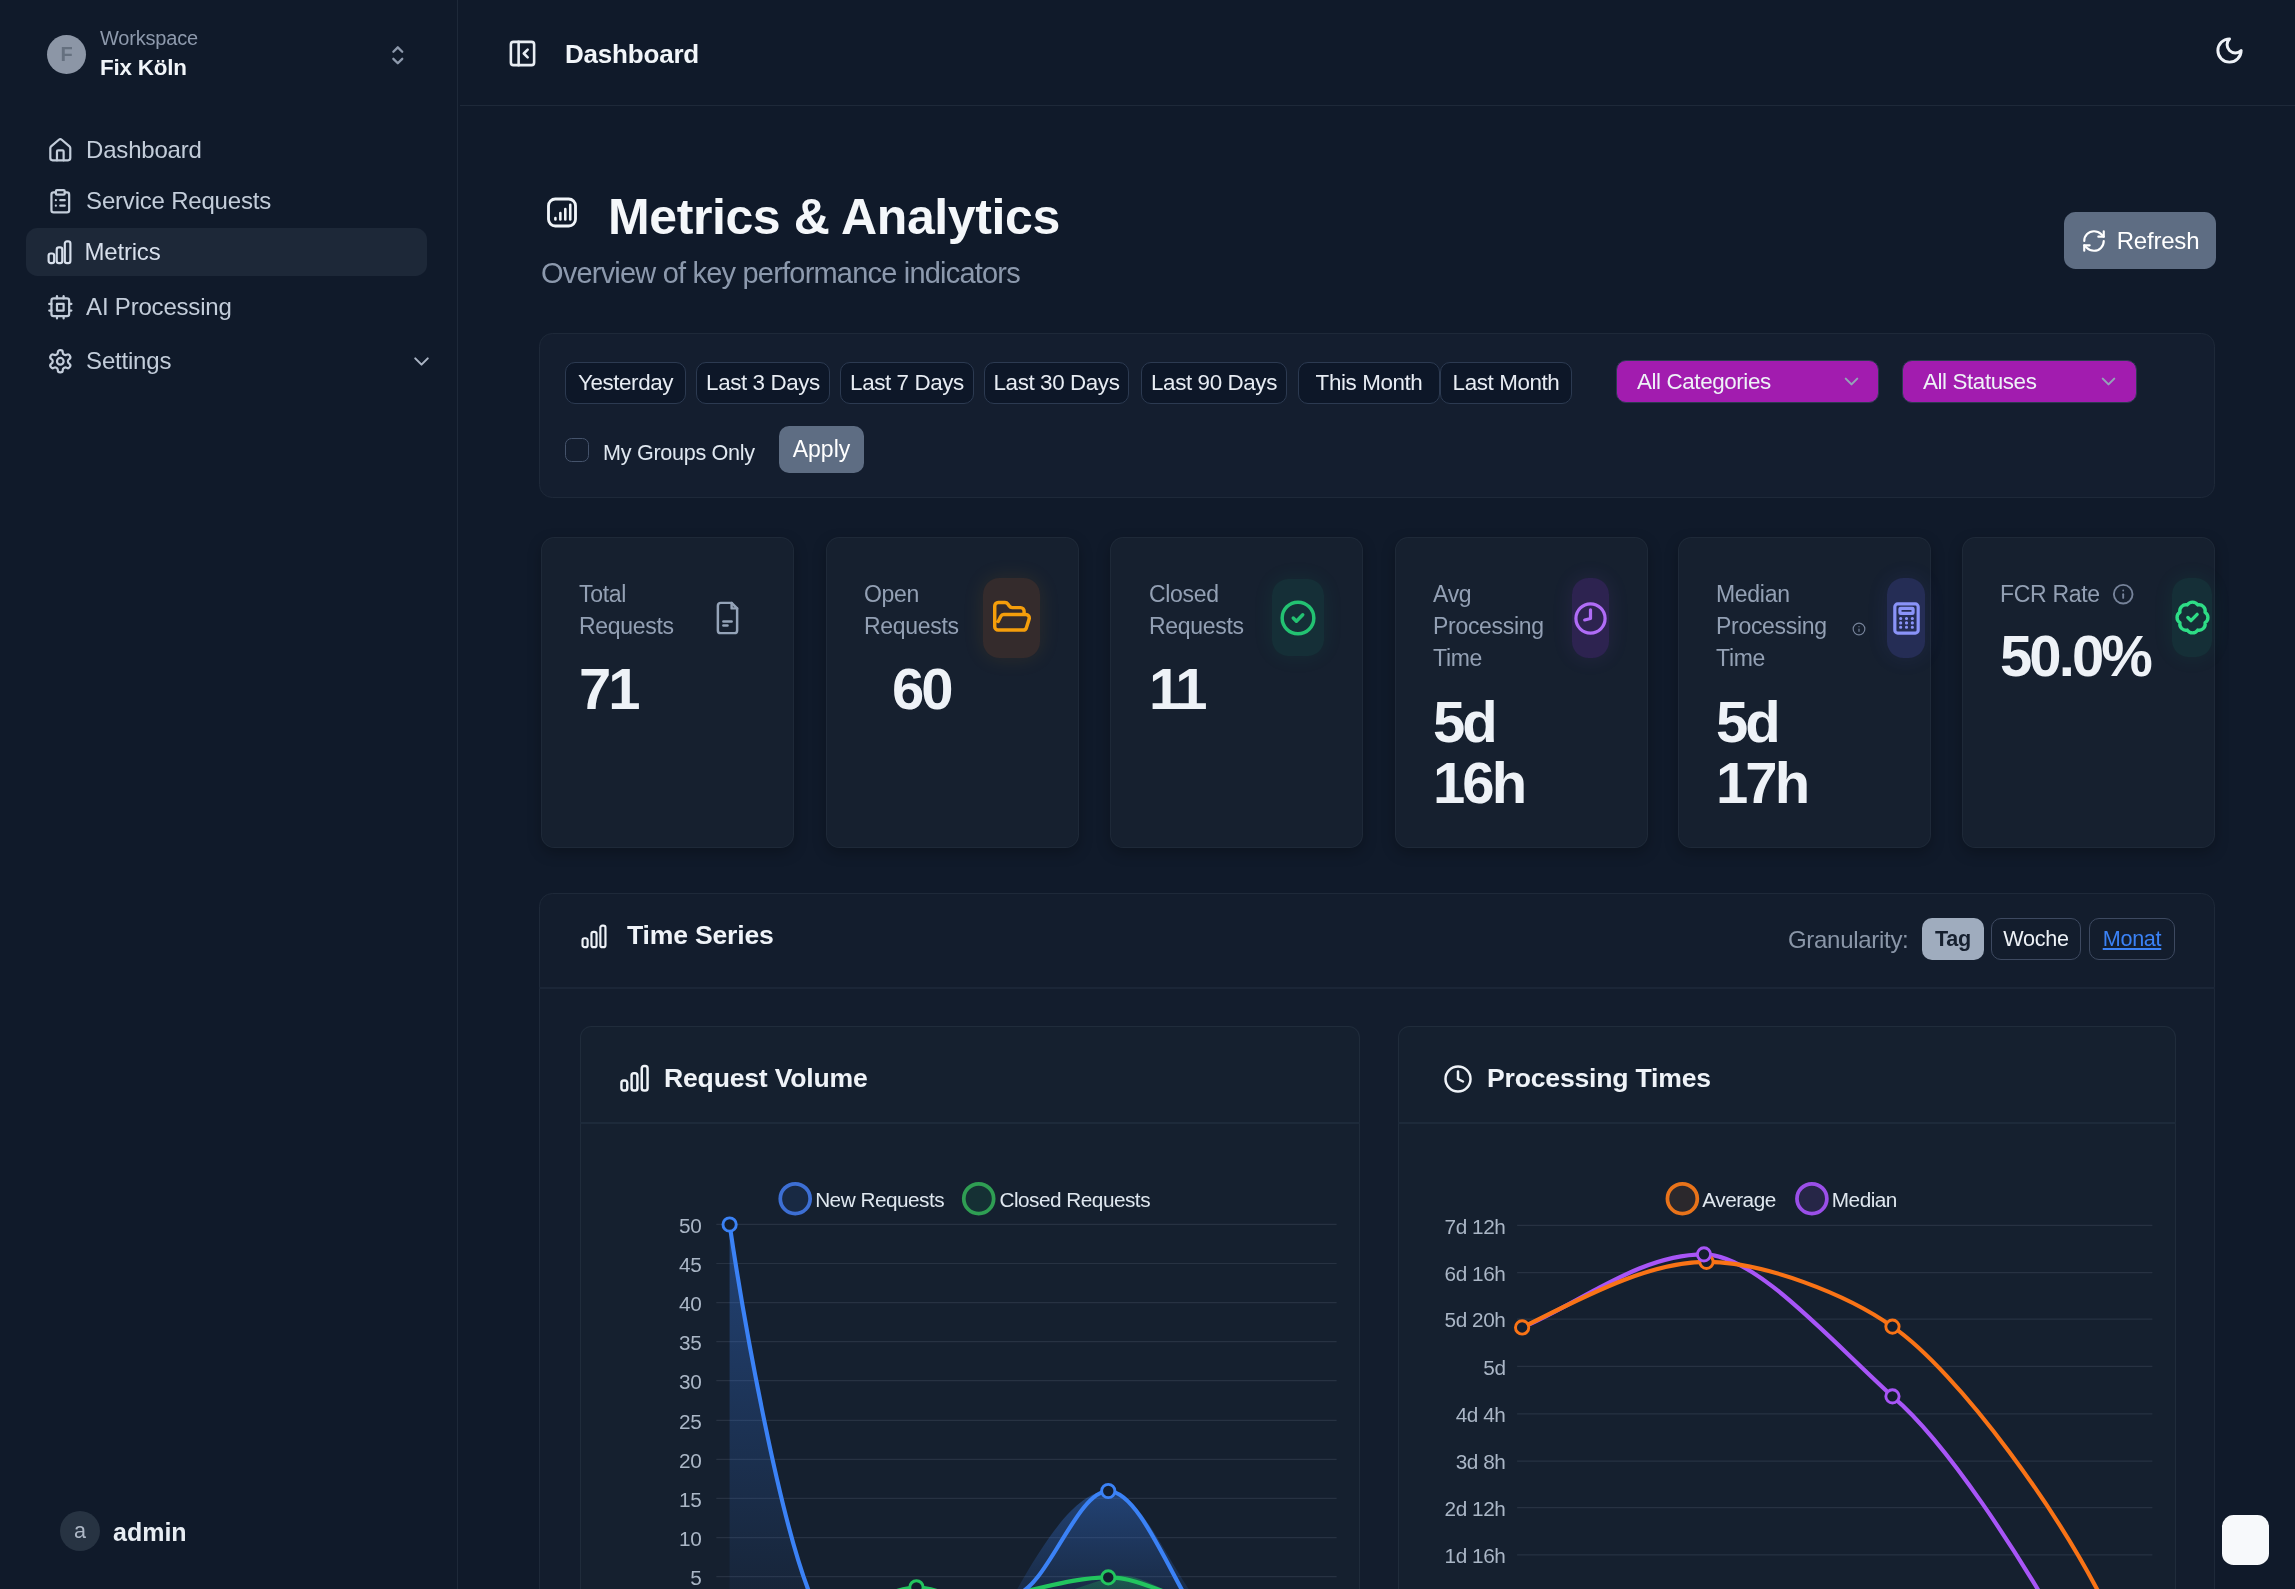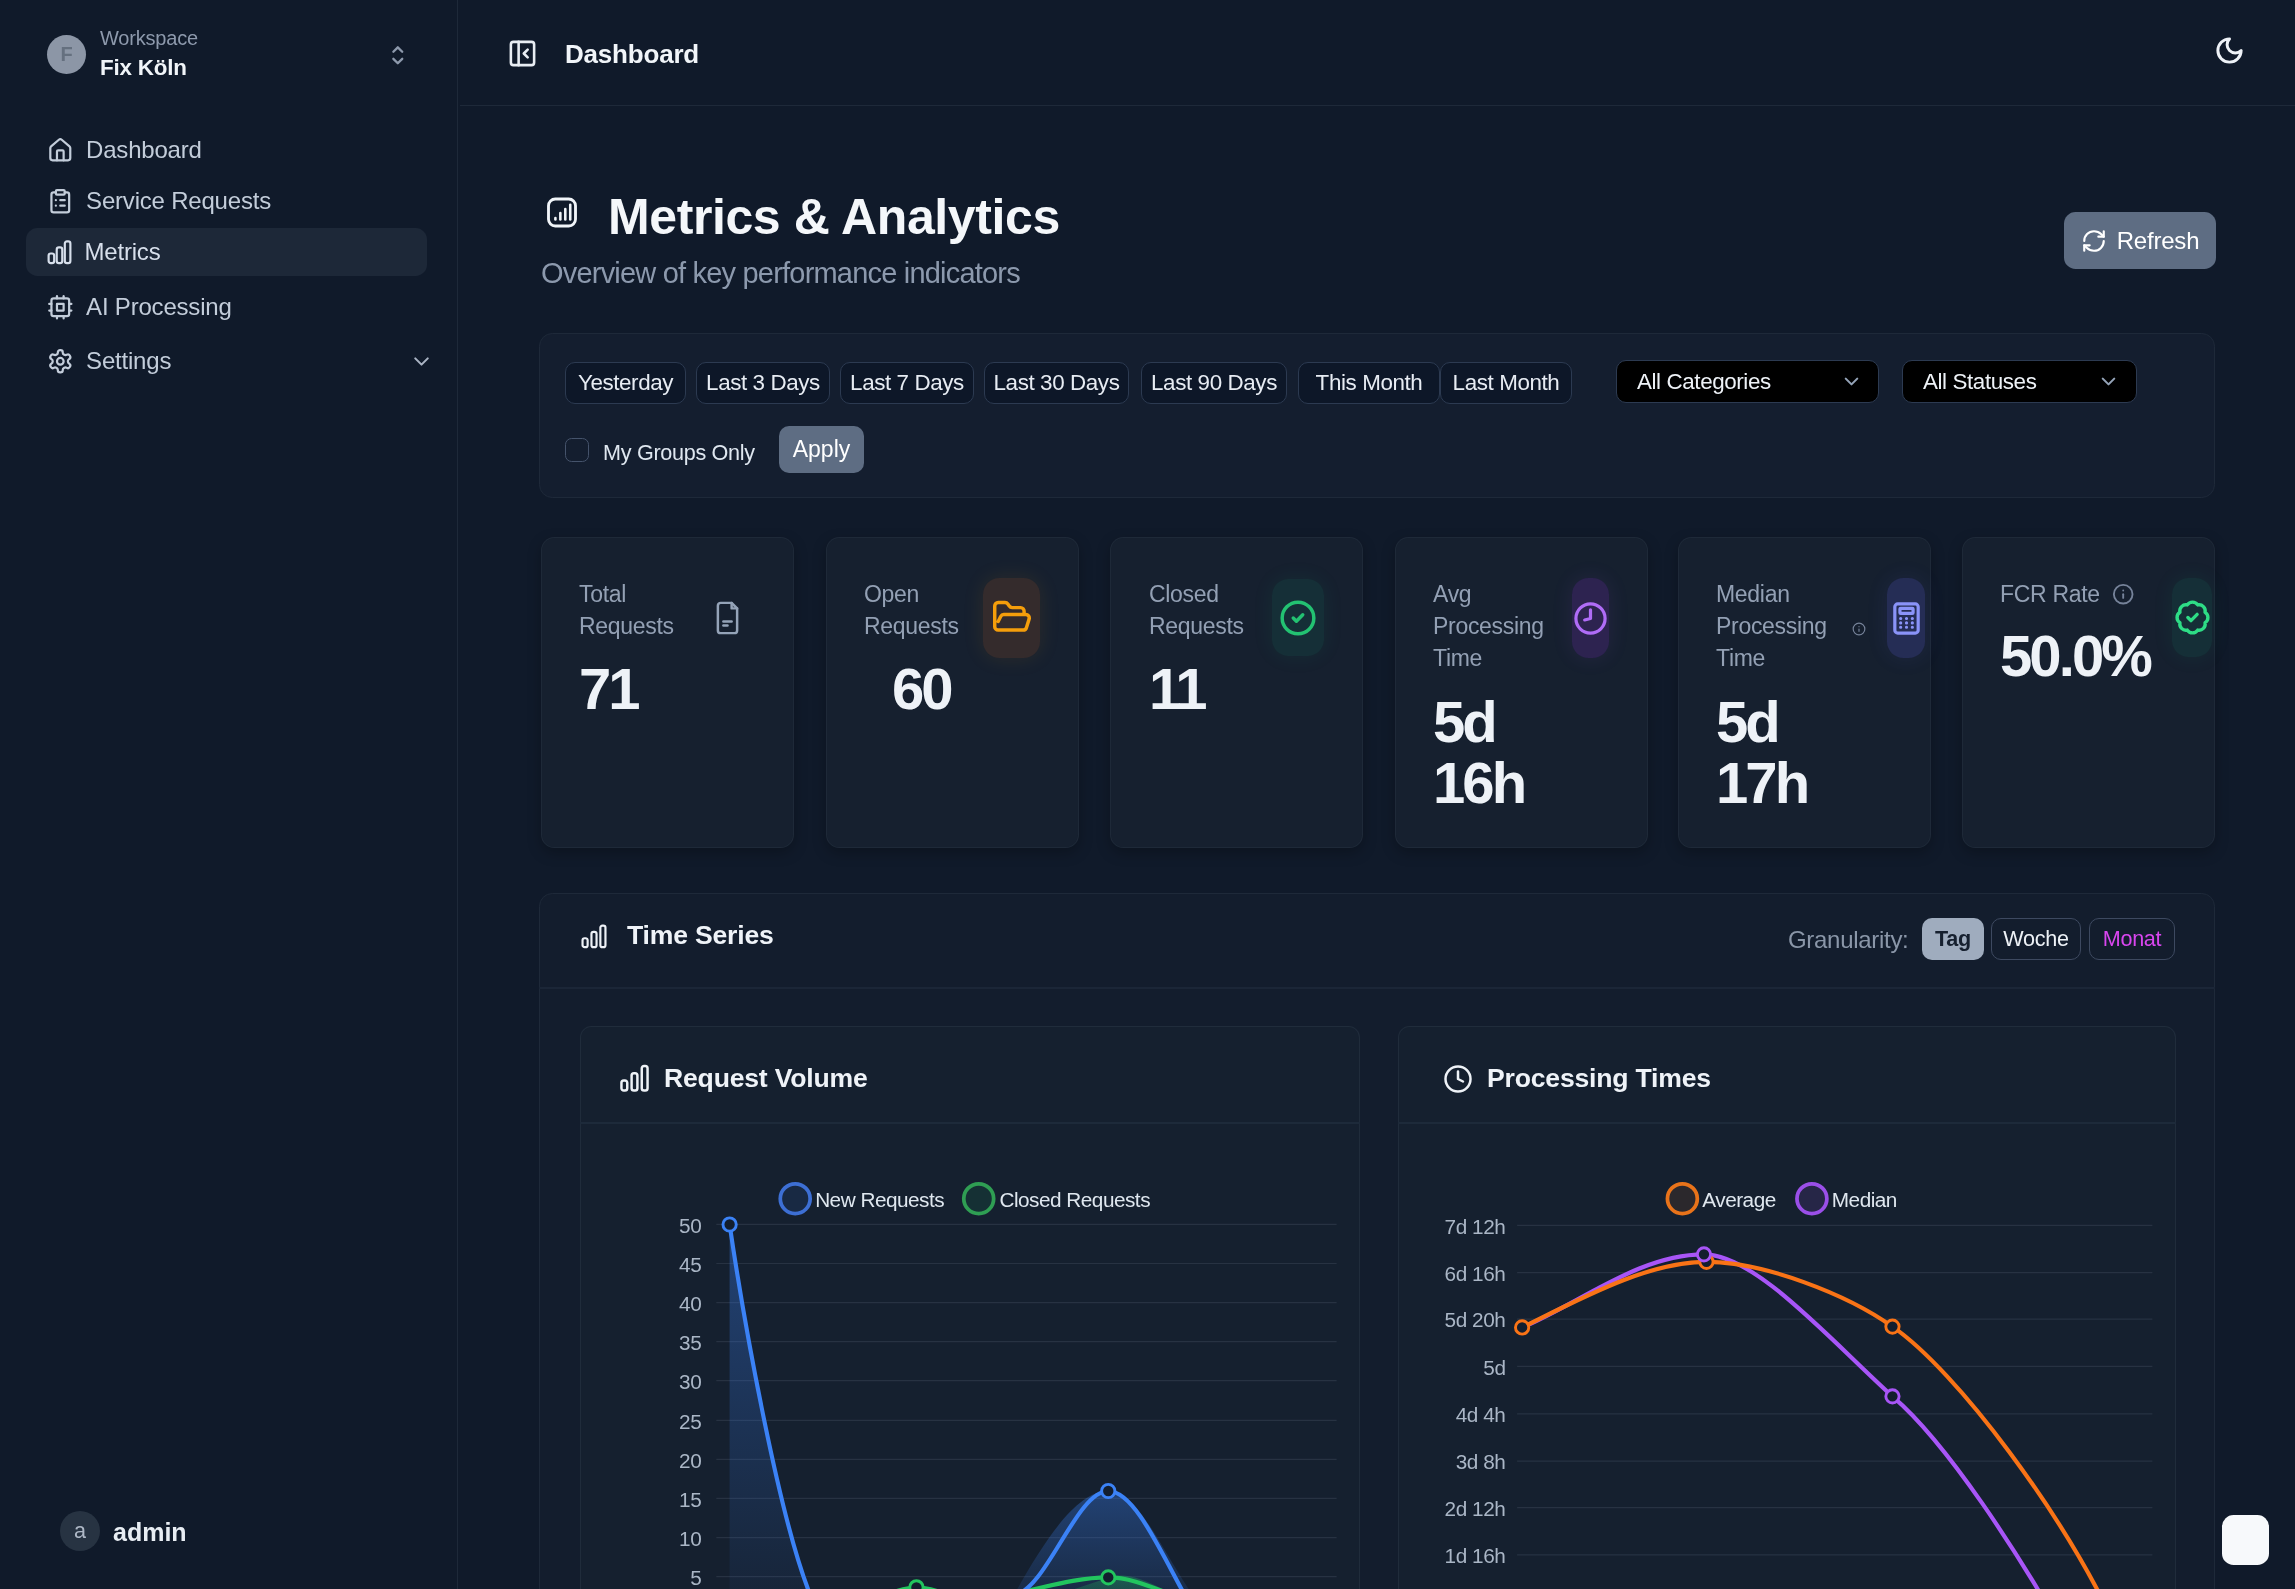--- a/index.html
+++ b/index.html
@@ -23,21 +23,21 @@
 
   
   #main { position:absolute; left:460px; top:108px; right:0; bottom:0; background:#101a2a; }
   .h1 { position:absolute; left:608px; top:188px; font-size:50px; font-weight:700; color:#f4f7fa; letter-spacing:-0.4px; }
   .sub { position:absolute; left:541px; top:257px; font-size:29px; color:#8c99ad; letter-spacing:-0.8px; }
   .btn-gray { background:#5e6d83; color:#fff; border-radius:11.6px; display:flex; align-items:center; justify-content:center; }
 
   
   #fpanel { position:absolute; left:539px; top:333px; width:1676px; height:165px; background:#141e2f; border:0.8px solid #1e2939; border-radius:13.3px; }
   .chip { position:absolute; top:362px; height:42px; border-radius:10px; background:#0d1728; border:1.7px solid #2c3a51; color:#e7ecf3; font-size:22.4px; letter-spacing:-0.4px; display:flex; align-items:center; justify-content:center; }
-  .dd { position:absolute; top:360px; height:43px; border-radius:10px; background:#000000; border:1.7px solid #2c3a51; color:#eef2f7; font-size:22.4px; letter-spacing:-0.4px; display:flex; align-items:center; }
+  .dd { position:absolute; top:360px; height:43px; border-radius:10px; background:#a21caf; border:1.7px solid #2c3a51; color:#eef2f7; font-size:22.4px; letter-spacing:-0.4px; display:flex; align-items:center; }
 
   
   .card { position:absolute; top:537px; height:311px; background:#16202f; border:0.8px solid rgba(148,163,184,0.07); border-radius:13.3px; box-shadow:0 5px 13.3px rgba(0,0,0,0.25); }
   .clabel { position:absolute; font-size:23px; line-height:32px; color:#93a0b4; letter-spacing:-0.3px; }
   .cvalue { position:absolute; font-size:58px; line-height:61px; font-weight:700; color:#eef2f7; letter-spacing:-2.9px; }
   .ibox { position:absolute; border-radius:16.6px; display:flex; align-items:center; justify-content:center; }
 
   
   #tspanel { position:absolute; left:539px; top:893px; width:1676px; height:831px; background:#131d2d; border:0.8px solid #1e2939; border-radius:13.3px; }
   .chartcard { position:absolute; top:1026px; height:698px; background:#15202f; border:0.8px solid rgba(148,163,184,0.09); border-radius:11.6px; }
@@ -244,21 +244,21 @@
 <svg class="abs" style="left:578px; top:923px;" width="32" height="28" viewBox="0 0 20 22" fill="none" stroke="#eef2f7" stroke-width="1.7">
     <rect x="1" y="12" width="4" height="7" rx="1.6"></rect>
     <rect x="8" y="7" width="4" height="12" rx="1.6"></rect>
     <rect x="15" y="2" width="4" height="17" rx="1.6"></rect>
   </svg>
 <div class="abs ctitle" style="left:627px; top:920px;">Time Series</div>
 <div class="abs" style="left:539px; top:987px; width:1676px; height:1.7px; background:#1b2637;"></div>
 <div class="abs" style="left:1788px; top:926px; font-size:24px; color:#8a96a8; letter-spacing:-0.3px;">Granularity:</div>
 <div class="gchip" style="left:1922px; width:62px; background:#9facbe; color:#16202f; font-weight:600;">Tag</div>
 <div class="gchip" style="left:1991px; width:90px; border:1.7px solid #3d4960; color:#eef2f7;">Woche</div>
-<div class="gchip" style="left:2089px; width:86px; border:1.7px solid #3d4960; color:#d946ef;">Monat</div>
+<div class="gchip" style="left:2089px; width:86px; border:1.7px solid #3d4960; color:#3b82f6;text-decoration:underline;">Monat</div>
 
 <div class="chartcard" style="left:580px;  width:780px;"></div>
 <div class="chartcard" style="left:1398px; width:778px;"></div>
 <svg class="abs" style="left:620px; top:1063px;" width="29" height="32" viewBox="0 0 20 22" fill="none" stroke="#eef2f7" stroke-width="1.7">
     <rect x="1" y="12" width="4" height="7" rx="1.6"></rect>
     <rect x="8" y="7" width="4" height="12" rx="1.6"></rect>
     <rect x="15" y="2" width="4" height="17" rx="1.6"></rect>
   </svg>
 <div class="abs ctitle" style="left:664px; top:1063px;">Request Volume</div>
 <svg class="abs" style="left:1443px; top:1064px;" width="30" height="30" viewBox="0 0 24 24" fill="none" stroke="#eef2f7" stroke-width="2" stroke-linecap="round" stroke-linejoin="round">

